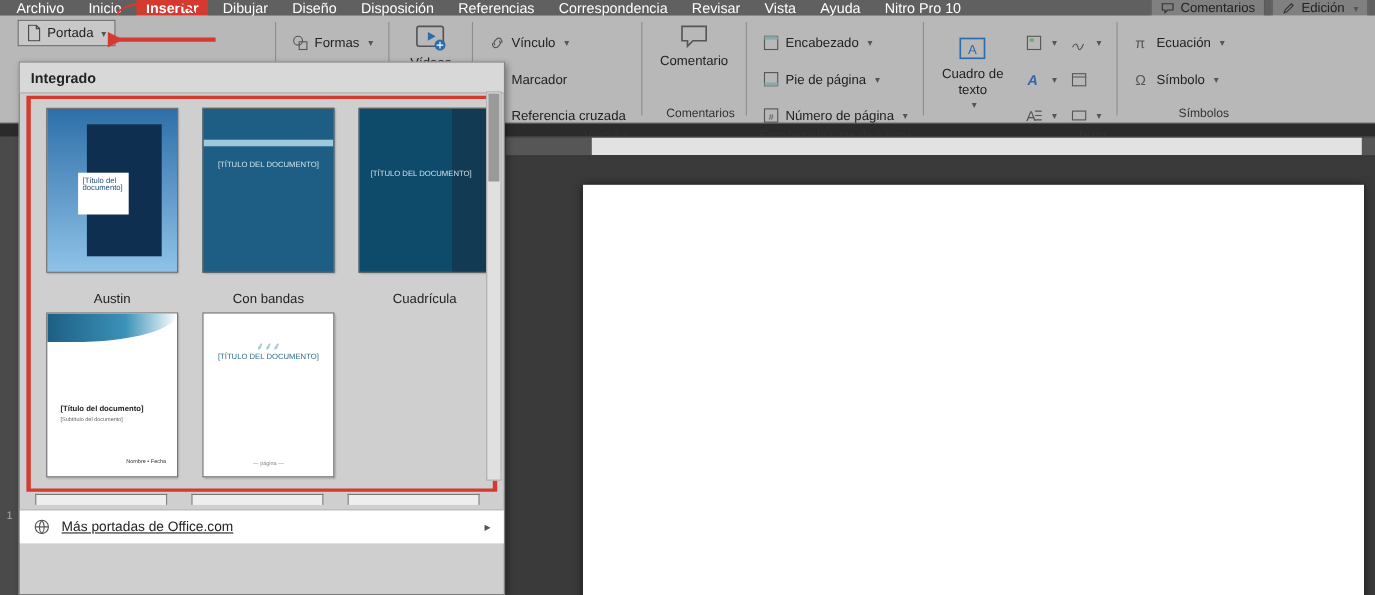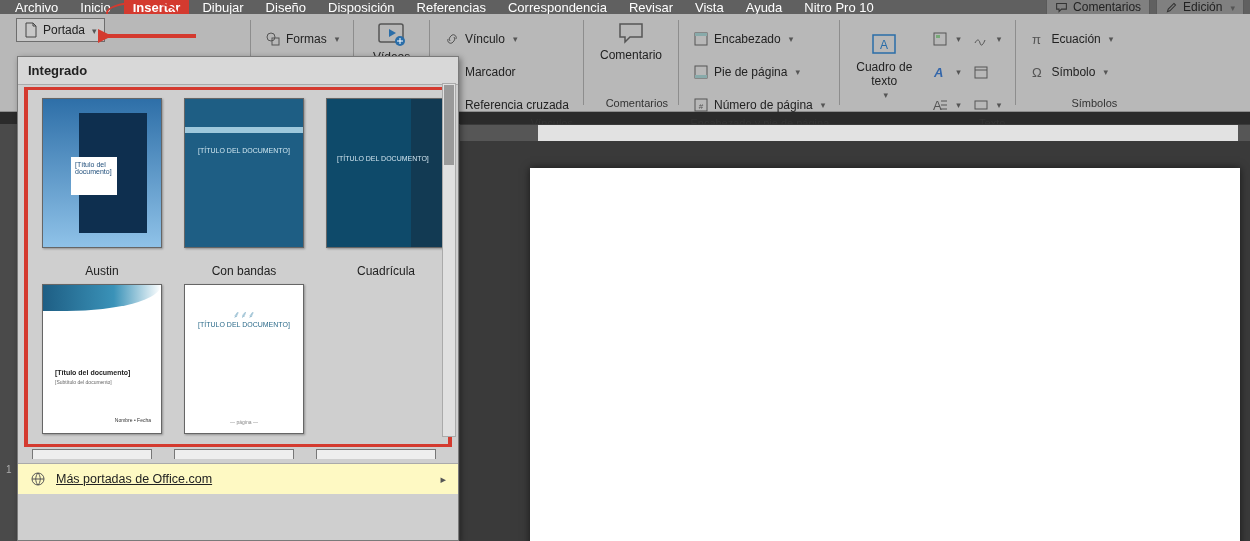--- a/index.html
+++ b/index.html
@@ -169,21 +169,21 @@
     position:absolute; left:1px; top:1px; right:1px; height:80px; background:#9a9a9a;
   }
 
   .gallery-peek {
     height:14px; margin:0 8px;
     display:grid; grid-template-columns: repeat(3, 128px); gap:6px 14px; padding-left:6px;
   }
   .gallery-peek .pk { height:10px; border:1px solid #777; border-bottom:none; background:#eee; width:120px; }
 
   .gallery-footer {
-    border-top:1px solid #aaa; background:#fef9c3;
+    border-top:1px solid #aaa; background:#ffffff;
     display:flex; flex-direction:column;
   }
   .gf-item {
     display:flex; align-items:center; gap:10px; padding:7px 12px; font-size:12.5px;
     color:#222; cursor:pointer;
   }
   .gf-item.disabled { color:#8a8a8a; cursor:default; }
   .gf-item .chev { margin-left:auto; color:#555; font-size:11px; }
   .gf-item u { text-decoration:underline; }
   .gf-ic { width:16px; height:16px; }

